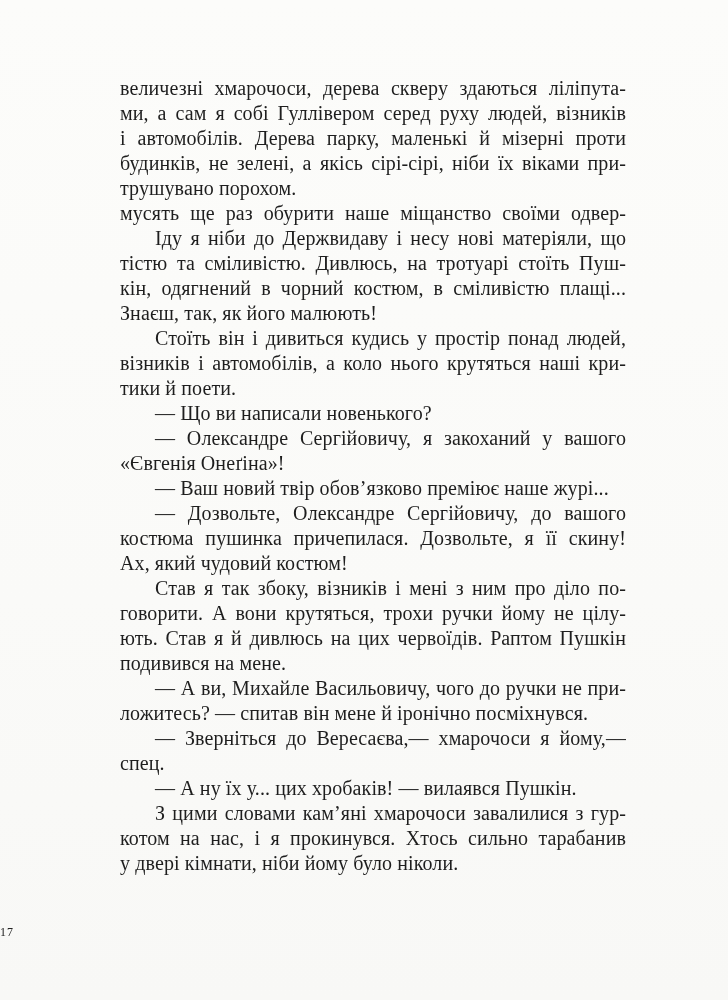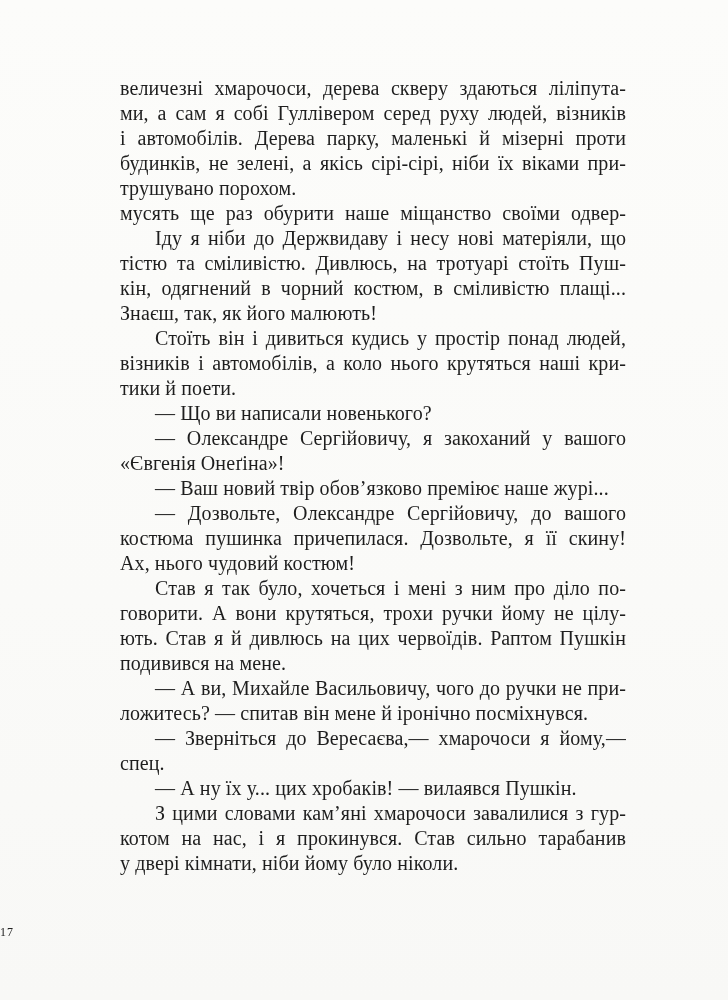--- a/index.html
+++ b/index.html
@@ -69,28 +69,28 @@
       <div class="line para-end">Знаєш, так, як його малюють!</div>
       <div class="line indent">Стоїть він і дивиться кудись у простір понад людей,</div>
       <div class="line">візників і автомобілів, а коло нього крутяться наші кри-</div>
       <div class="line para-end">тики й поети.</div>
       <div class="line para-end indent">— Що ви написали новенького?</div>
       <div class="line indent">— Олександре Сергійовичу, я закоханий у вашого</div>
       <div class="line para-end">«Євгенія Онеґіна»!</div>
       <div class="line para-end indent">— Ваш новий твір обов’язково преміює наше журі...</div>
       <div class="line indent">— Дозвольте, Олександре Сергійовичу, до вашого</div>
       <div class="line">костюма пушинка причепилася. Дозвольте, я її скину!</div>
-      <div class="line para-end">Ах, нього чудовий костюм!</div>
-      <div class="line indent">Став я так було, хочеться і мені з ним про діло по-</div>
+      <div class="line para-end">Ах, який чудовий костюм!</div>
+      <div class="line indent">Став я так збоку, візників і мені з ним про діло по-</div>
       <div class="line">говорити. А вони крутяться, трохи ручки йому не цілу-</div>
       <div class="line">ють. Став я й дивлюсь на цих червоїдів. Раптом Пушкін</div>
       <div class="line para-end">подивився на мене.</div>
       <div class="line indent">— А ви, Михайле Васильовичу, чого до ручки не при-</div>
       <div class="line para-end">ложитесь? — спитав він мене й іронічно посміхнувся.</div>
       <div class="line indent">— Зверніться до Вересаєва,— хмарочоси я йому,— він</div>
       <div class="line para-end">спец.</div>
       <div class="line para-end indent">— А ну їх у... цих хробаків! — вилаявся Пушкін.</div>
       <div class="line indent">З цими словами кам’яні хмарочоси завалилися з гур-</div>
-      <div class="line">котом на нас, і я прокинувся. Став сильно тарабанив</div>
+      <div class="line">котом на нас, і я прокинувся. Хтось сильно тарабанив</div>
       <div class="line para-end">у двері кімнати, ніби йому було ніколи.</div>
     </div>
   <div class="folio">17</div>
 </div>
 
 </body></html>

